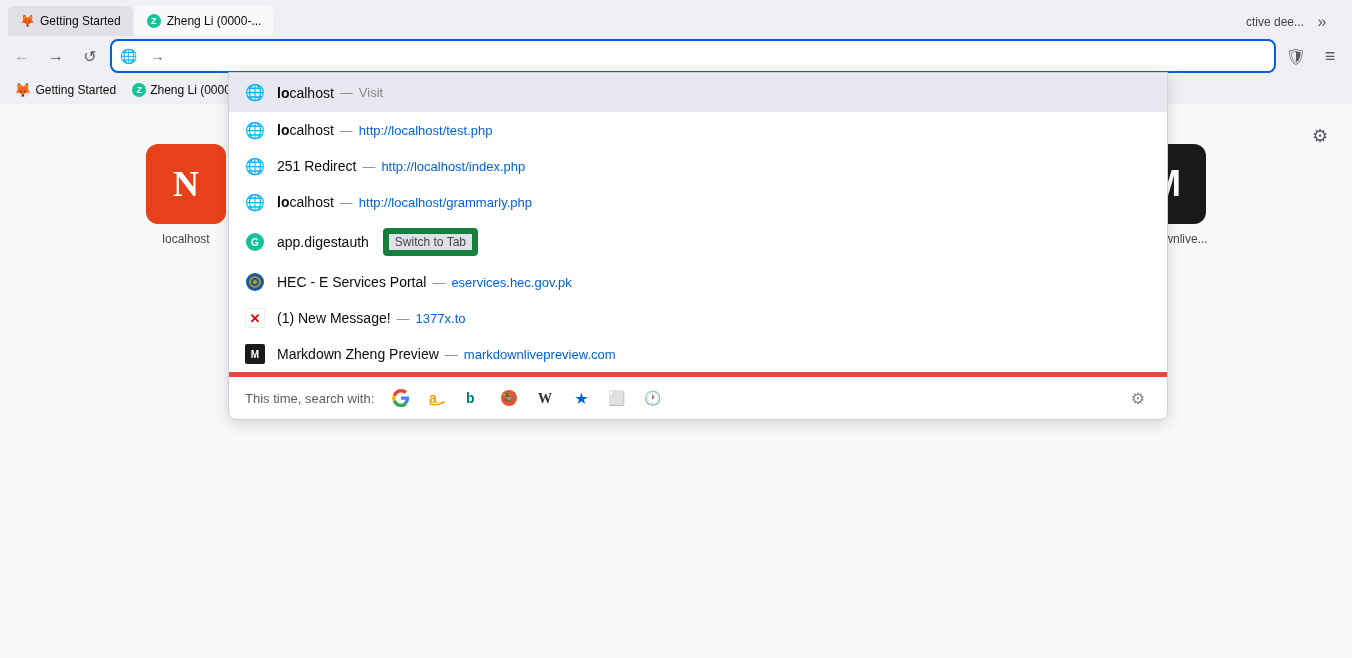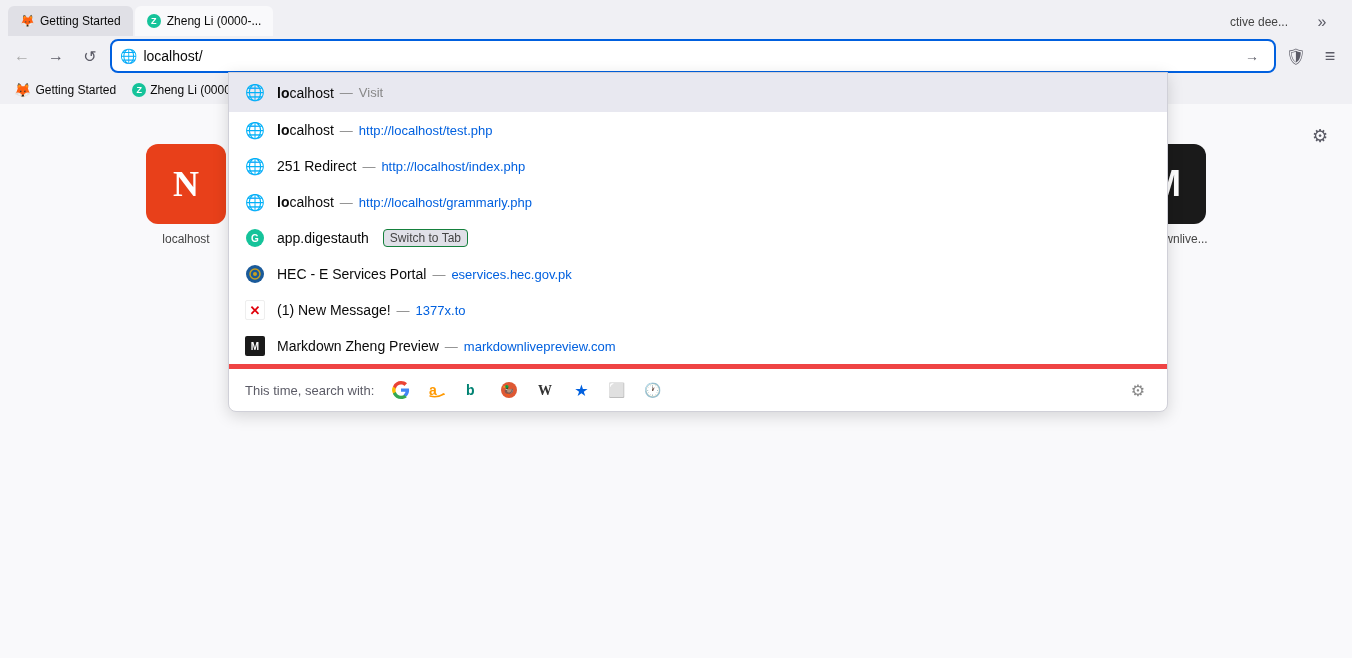--- a/index.html
+++ b/index.html
@@ -210,21 +210,21 @@
       color: #0060df;
     }
 
     .item-sep {
       color: #888;
       font-size: 13px;
     }
 
     .switch-to-tab-badge {
       background: #e0e0e8;
-      border: 1px solid #15803d;
+      border: 6px solid #15803d;
       border-radius: 4px;
       padding: 1px 6px;
       font-size: 12px;
       color: #444;
       margin-left: 8px;
     }
 
     
     .search-engines-bar {
       display: flex;
@@ -424,40 +424,39 @@
 
     <div class="tab-bar">
       <div class="tab">
         <span class="tab-favicon">🦊</span>
         <span class="tab-label">Getting Started</span>
       </div>
       <div class="tab active">
         <span class="tab-favicon" style="background:#15c39a; color:white; font-size:9px; border-radius:50%; width:14px; height:14px; display:flex; align-items:center; justify-content:center; font-weight:bold;">Z</span>
         <span class="tab-label">Zheng Li (0000-...</span>
       </div>
-      <div style="margin-left:auto; display:flex; align-items:center; gap:20px; padding-right:8px;">
+      <div style="margin-left:auto; display:flex; align-items:center; gap:4px; padding-right:8px;">
         <span style="font-size:12px; color:#444;">ctive dee...</span>
         <button class="toolbar-btn">»</button>
       </div>
     </div>
 
     <div class="nav-bar">
       <button class="nav-btn disabled">
         <span>←</span>
       </button>
       <button class="nav-btn">
         <span>→</span>
       </button>
       <button class="nav-btn">
         <span>↺</span>
       </button>
 
       <div class="address-bar-container">
         <span class="address-bar-globe">🌐</span>
-        <input class="address-input" type="text" value="localhost/" style="font-size: 14px;">
         <button class="address-arrow">
           <span>→</span>
         </button>
       </div>
 
       <button class="toolbar-btn">
         <span>🛡</span>
       </button>
       <button class="toolbar-btn">
         <span style="font-size:18px;">≡</span>

